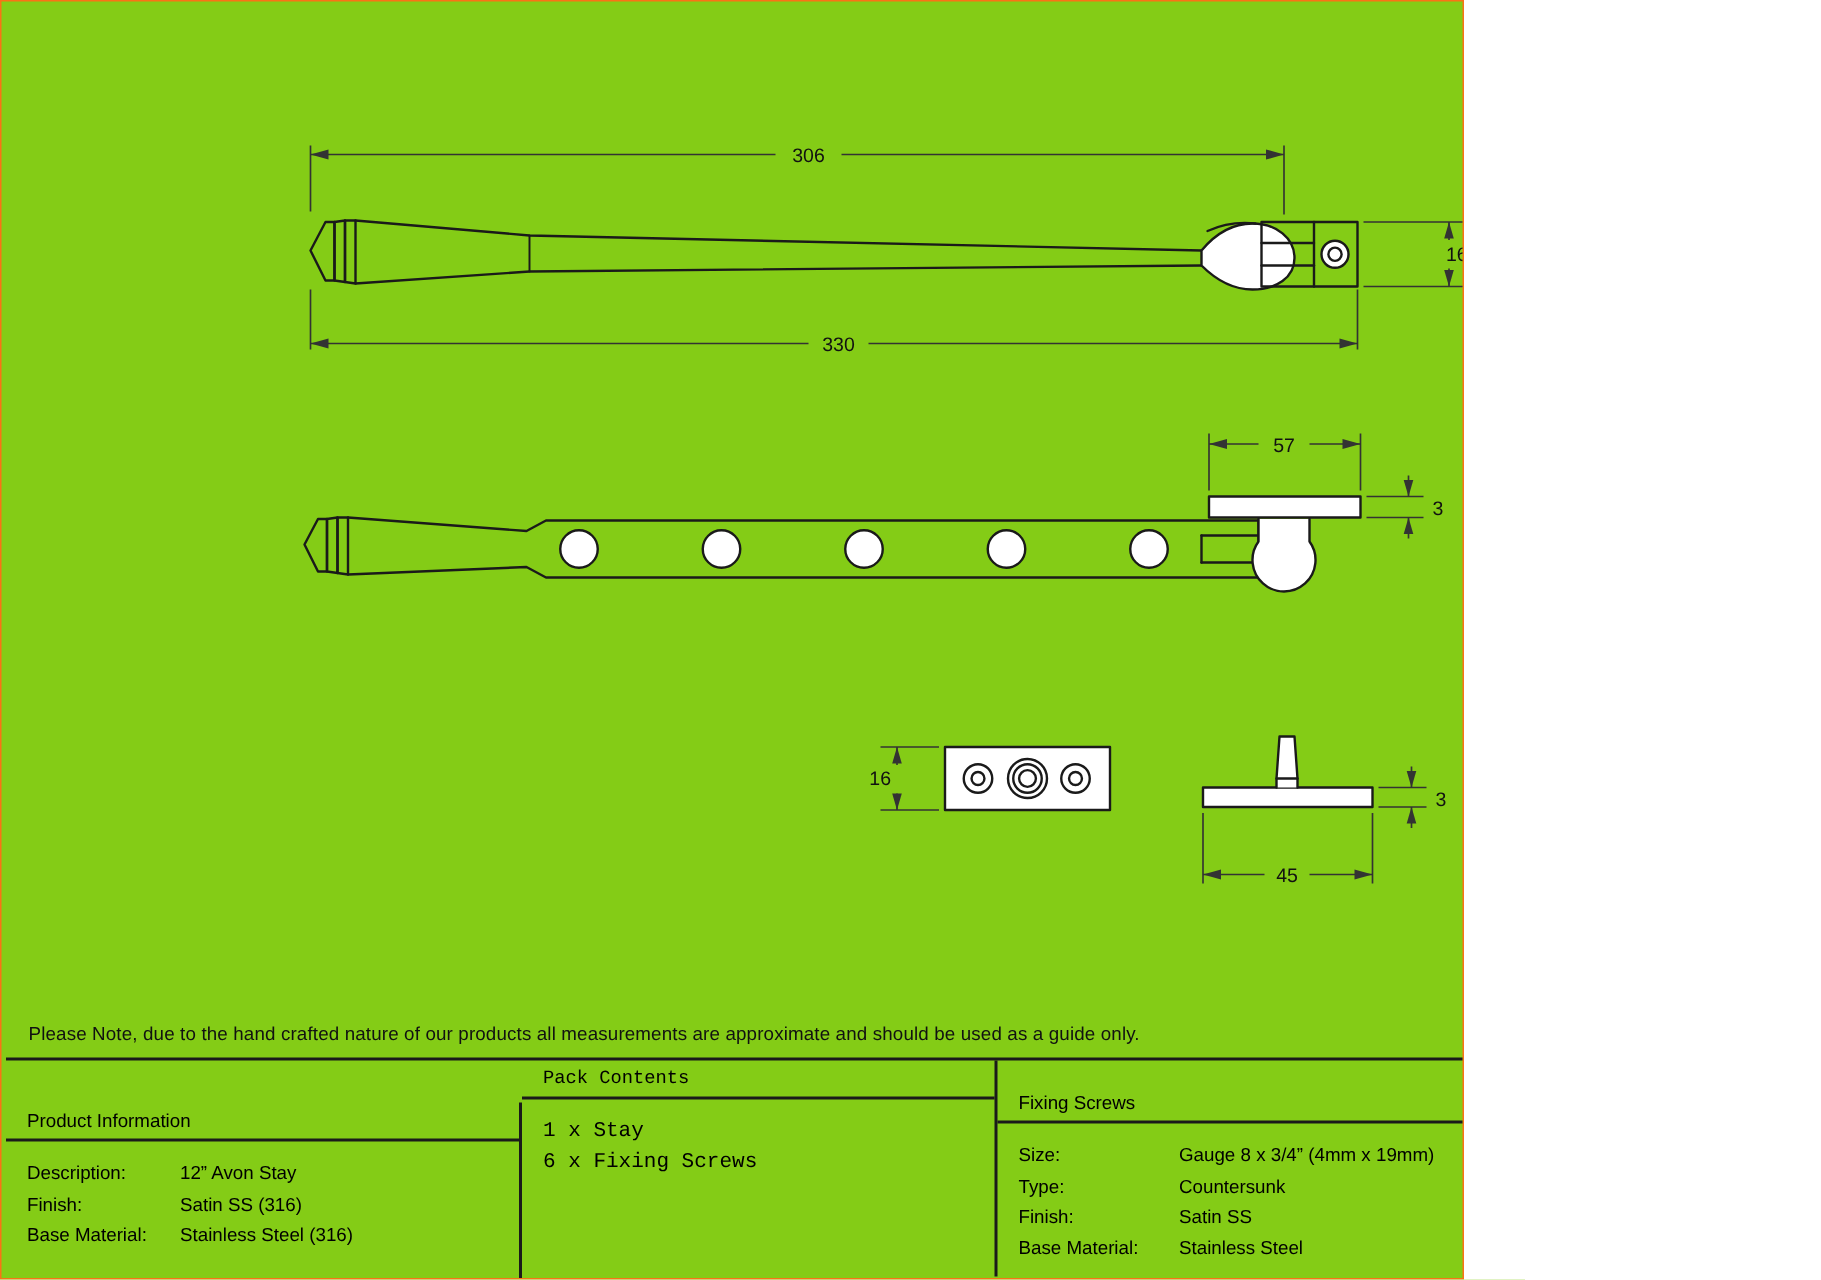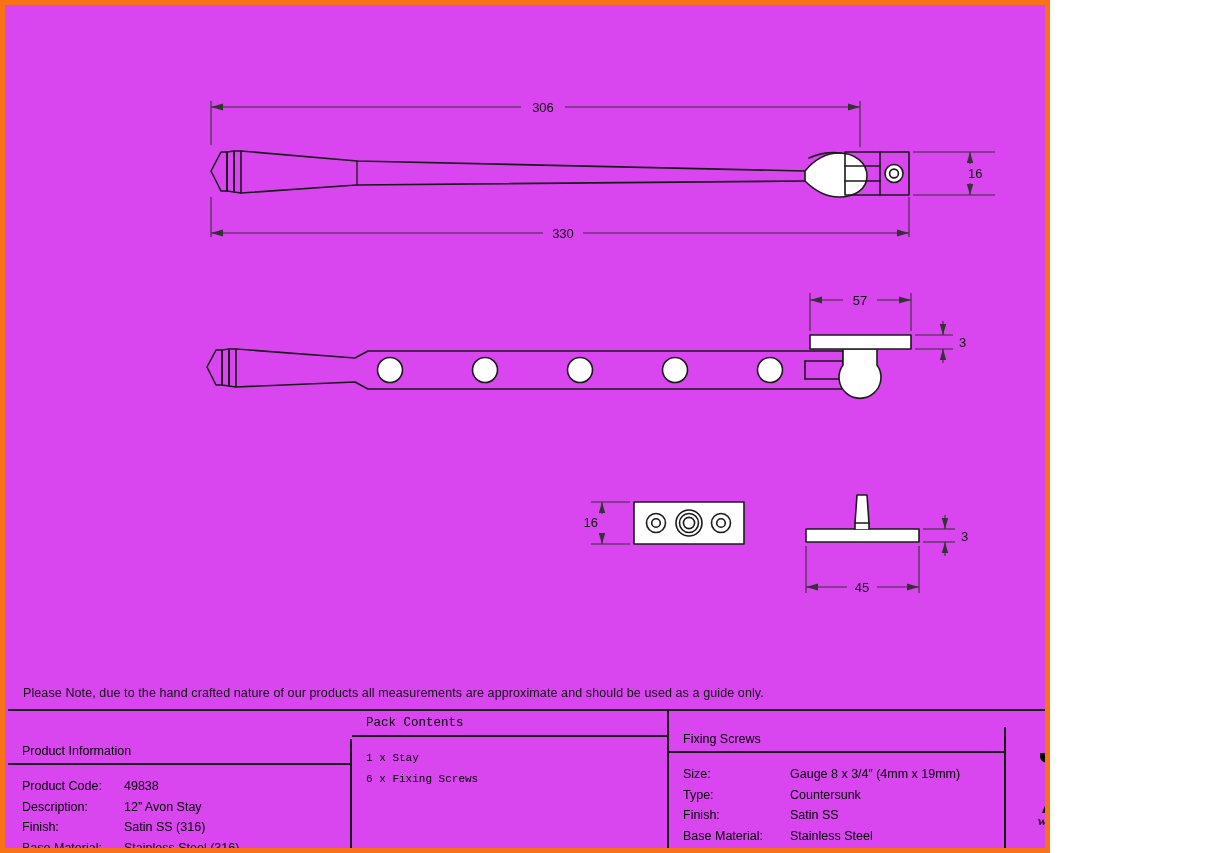--- a/index.html
+++ b/index.html
@@ -7,24 +7,24 @@
     margin: 0;
     padding: 0;
     background: #ffffff;
   }
   body {
     font-family: "Liberation Sans", sans-serif;
     color: #000000;
   }
   #sheet {
     position: relative;
-    width: 1050px;
+    width: 976px;
     height: 853px;
-    background: #d946ef;
-    border: 5px solid #f97316;
+    background: #84cc16;
+    border: 1px solid #f97316;
     box-sizing: border-box;
     overflow: hidden;
   }
   #drawing-svg {
     position: absolute;
     left: 0;
     top: 0;
     width: 1214px;
     height: 853px;
     display: block;
@@ -88,21 +88,21 @@
   .spec-row {
     display: flex;
     font-size: 12.5px;
     line-height: 20.5px;
     white-space: nowrap;
   }
   .spec-label { width: 102px; flex: none; }
   .spec-label.wide { width: 107px; }
   .spec-value { }
   .pack-row {
-    font-size: 11px;
+    font-size: 14px;
     line-height: 20.5px;
   }
   
   .logo-cell {
     position: relative;
     height: 144px;
   }
   .logo-wrap {
     position: absolute;
     left: 50%;
@@ -281,24 +281,20 @@
     <div class="note-row">
       <span class="note-text">Please Note, due to the hand crafted nature of our products all measurements are approximate and should be used as a guide only.</span>
     </div>
 
     <div class="cols">
 
       <div class="col c1">
         <div class="col-head">Product Information</div>
         <div class="col-body">
           <div class="spec-row">
-            <span class="spec-label">Product Code:</span>
-            <span class="spec-value">49838</span>
-          </div>
-          <div class="spec-row">
             <span class="spec-label">Description:</span>
             <span class="spec-value">12” Avon Stay</span>
           </div>
           <div class="spec-row">
             <span class="spec-label">Finish:</span>
             <span class="spec-value">Satin SS (316)</span>
           </div>
           <div class="spec-row">
             <span class="spec-label">Base Material:</span>
             <span class="spec-value">Stainless Steel (316)</span>

